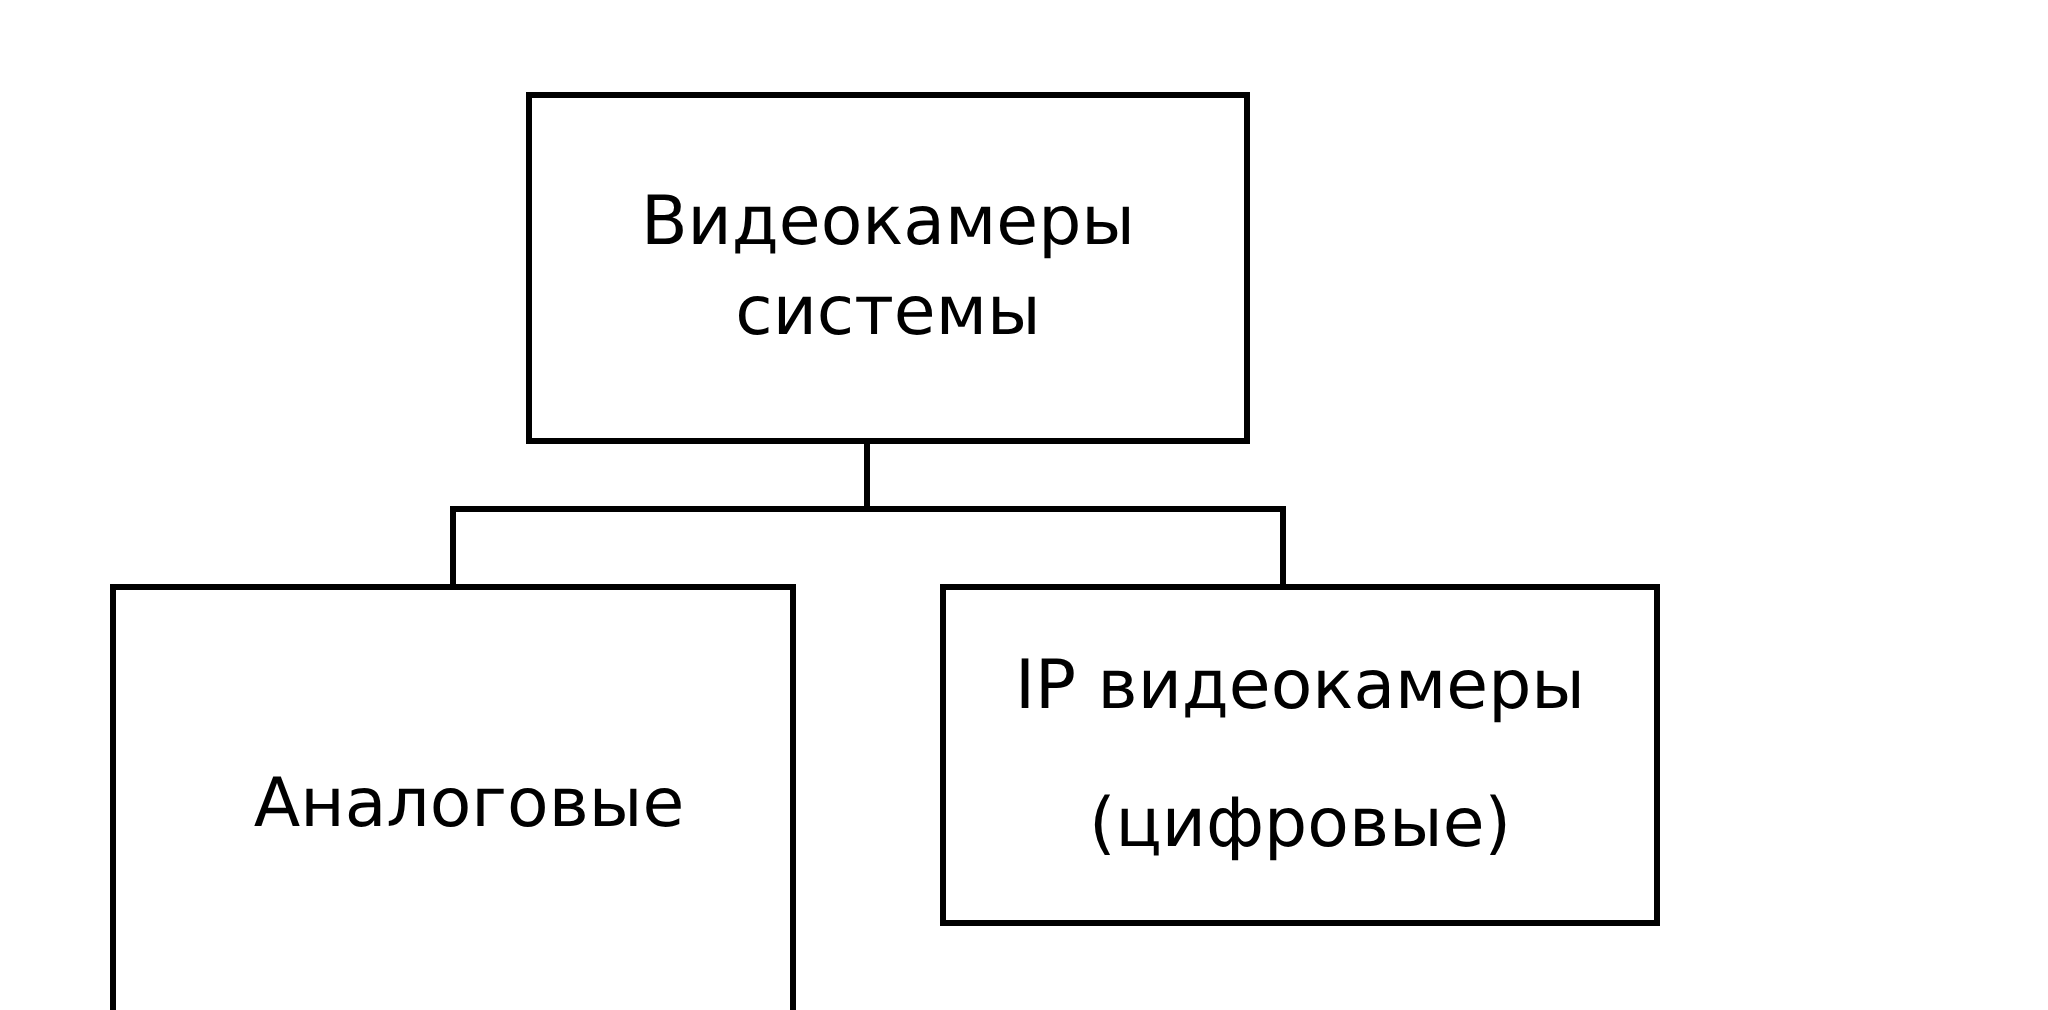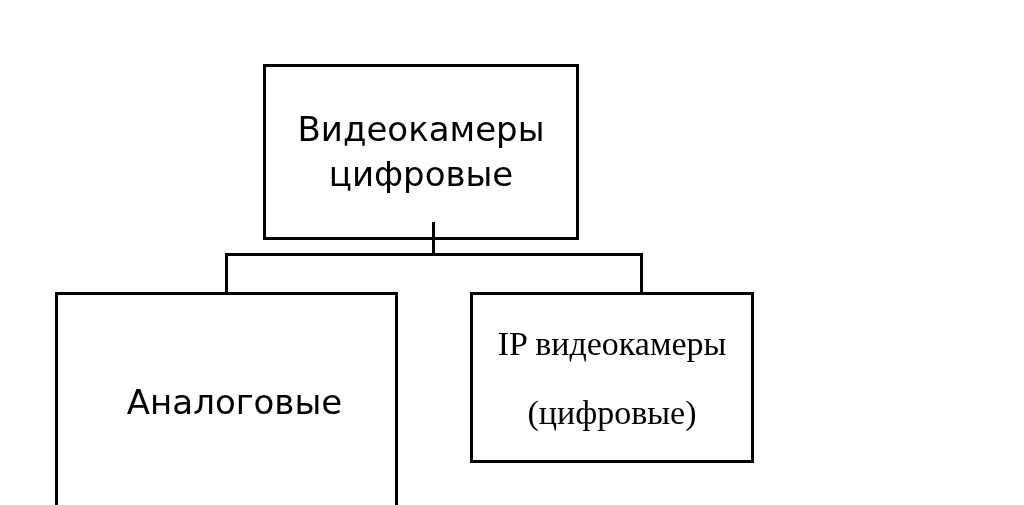--- a/index.html
+++ b/index.html
@@ -26,41 +26,41 @@
     color: var(--text-color);
     display: flex;
     flex-direction: column;
     justify-content: center;
     align-items: center;
     text-align: center;
     font-size: 34px;
     line-height: 45px;
     white-space: nowrap;
   }
-  .node-root  { left: 263px; top: 46px;  width: 316px; height: 176px; margin-top: 18px; }
+  .node-root  { left: 263px; top: 46px;  width: 362px; height: 176px; }
   .node-left  { left: 55px;  top: 292px; width: 343px; height: 221px; padding-left: 16px; }
-  .node-right { left: 470px; top: 292px; width: 284px; height: 171px; font-family: Liberation Serif, serif; }
+  .node-right { left: 470px; top: 292px; width: 360px; height: 171px; }
   .node-right .line-gap { margin-top: 24px; }
   .connector {
     position: absolute;
     background: var(--line-color);
   }
   .conn-root-stem  { left: 432px; top: 222px; width: 3px;   height: 33px; }
   .conn-horizontal { left: 225px; top: 253px; width: 418px; height: 3px;  }
   .conn-left-drop  { left: 225px; top: 253px; width: 3px;   height: 39px; }
   .conn-right-drop { left: 640px; top: 253px; width: 3px;   height: 39px; }
 </style>
 </head>
 <body>
 
 <div class="canvas">
 
   <div class="node node-root">
     <div class="line">Видеокамеры</div>
-    <div class="line">цифровые</div>
+    <div class="line">системы</div>
   </div>
 
   <div class="connector conn-root-stem"></div>
   <div class="connector conn-horizontal"></div>
   <div class="connector conn-left-drop"></div>
   <div class="connector conn-right-drop"></div>
 
   <div class="node node-left">
     <div class="line">Аналоговые</div>
   </div>

